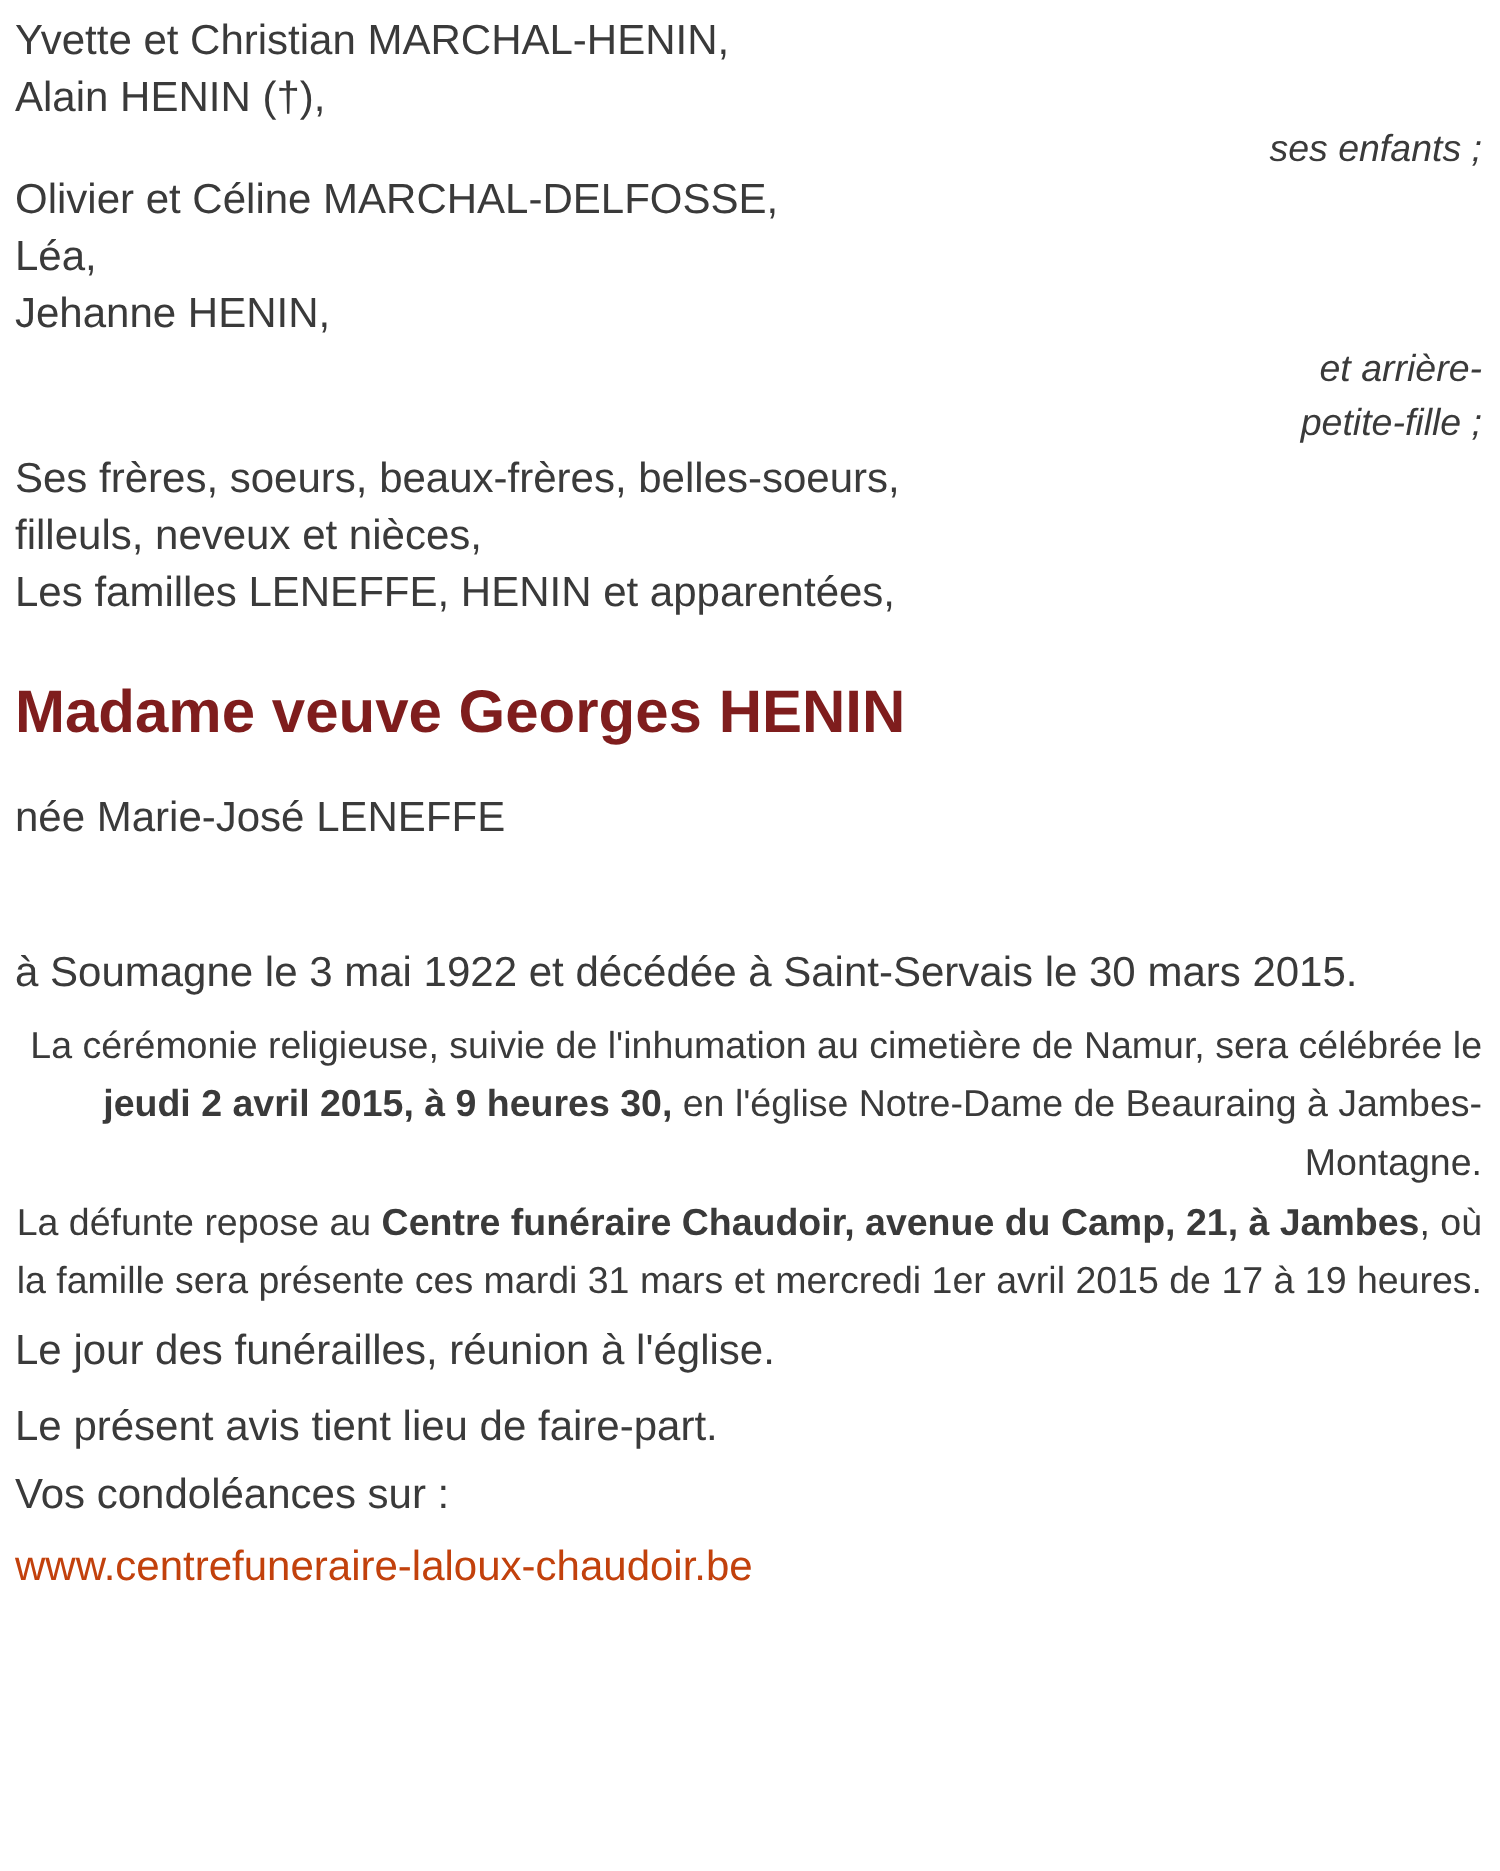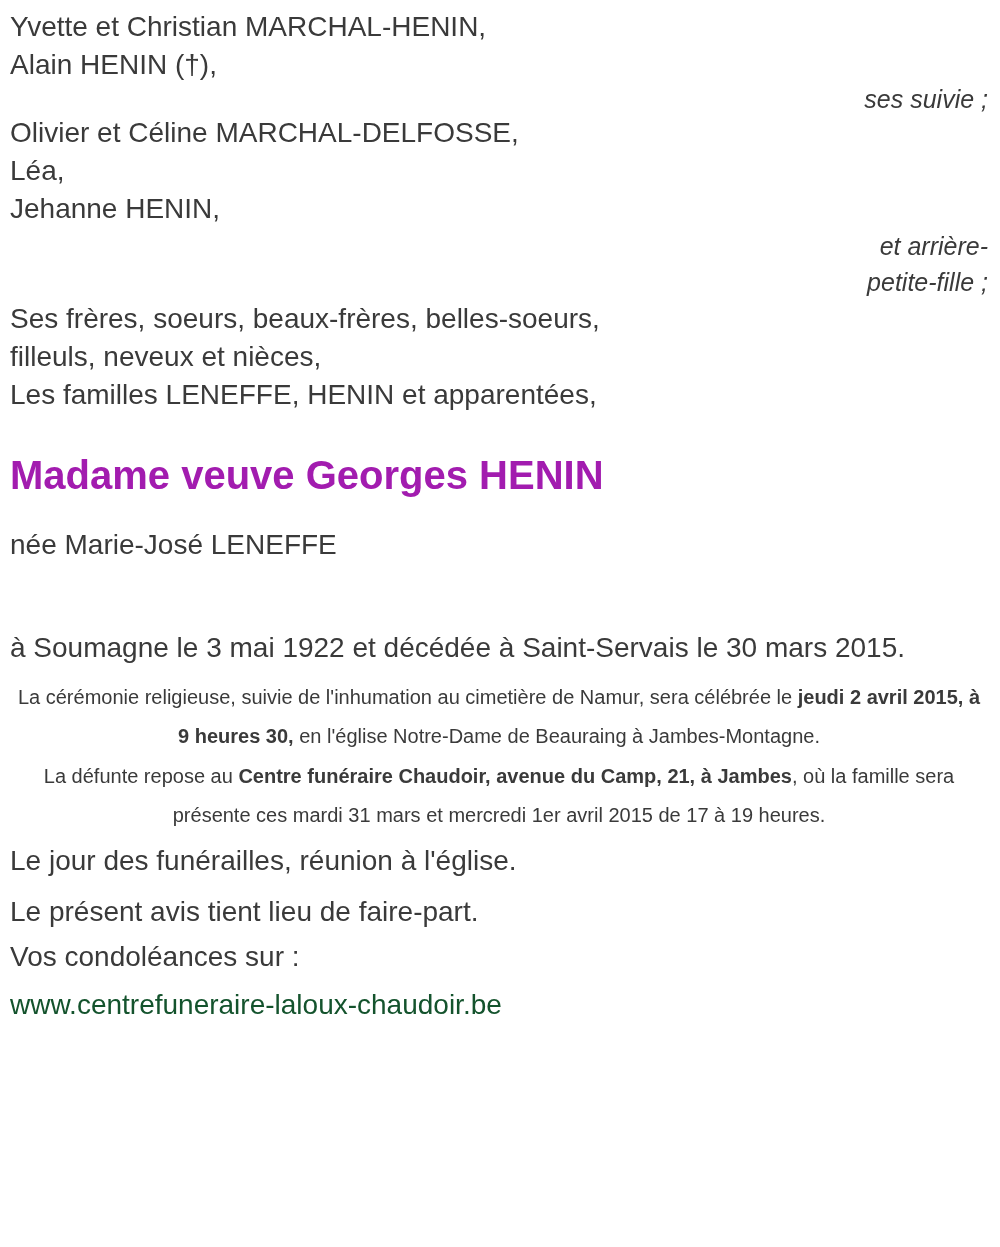--- a/index.html
+++ b/index.html
@@ -29,48 +29,48 @@
     white-space: nowrap;
   }
   .attr-single { line-height: 30px; }
   .attr-multi  { line-height: 36px; }
   .announce { margin-top: 43px; }
   h1.deceased-name {
     margin-top: 34px;
     font-size: 40px;
     line-height: 54px;
     font-weight: 700;
-    color: #a21caf;
+    color: #7f1d1d;
     white-space: nowrap;
   }
   .maiden   { margin-top: 24px; }
   .dates    { margin-top: 65px; }
   .para {
-    font-size: 20px;
+    font-size: 25px;
     line-height: 39px;
-    text-align: center;
+    text-align: right;
     white-space: normal;
   }
   .para strong { font-weight: 700; }
   .para-ceremony { margin-top: 11px; }
   .para-repose   { margin-top: 1px; }
   .funeral-day   { margin-top: 7px; }
   .legal         { margin-top: 13px; }
   .condolences   { margin-top: 7px; }
-  .url           { margin-top: 10px; color: #14532d; text-decoration: none; }
+  .url           { margin-top: 10px; color: #c2410c; text-decoration: none; }
 </style>
 </head>
 <body>
 
 <div class="page">
 
   <div class="line">Yvette et Christian MARCHAL-HENIN,</div>
   <div class="line">Alain HENIN (†),</div>
 
-  <div class="attr-line attr-single">ses suivie ;</div>
+  <div class="attr-line attr-single">ses enfants ;</div>
 
   <div class="line">Olivier et Céline MARCHAL-DELFOSSE,</div>
   <div class="line">Léa,</div>
   <div class="line">Jehanne HENIN,</div>
 
   <div class="attr-line attr-multi">et arrière-</div>
   <div class="attr-line attr-multi">petite-fille ;</div>
 
   <div class="line">Ses frères, soeurs, beaux-frères, belles-soeurs,</div>
   <div class="line">filleuls, neveux et nièces,</div>

